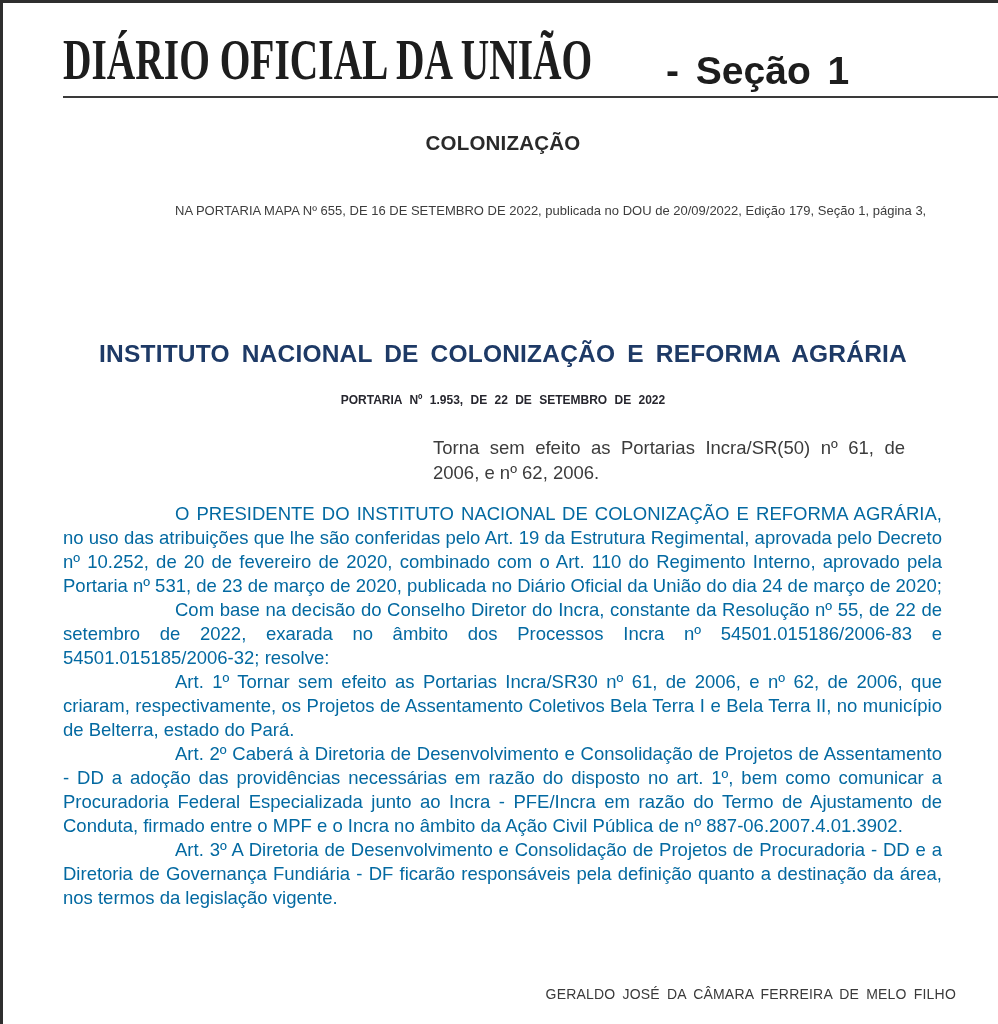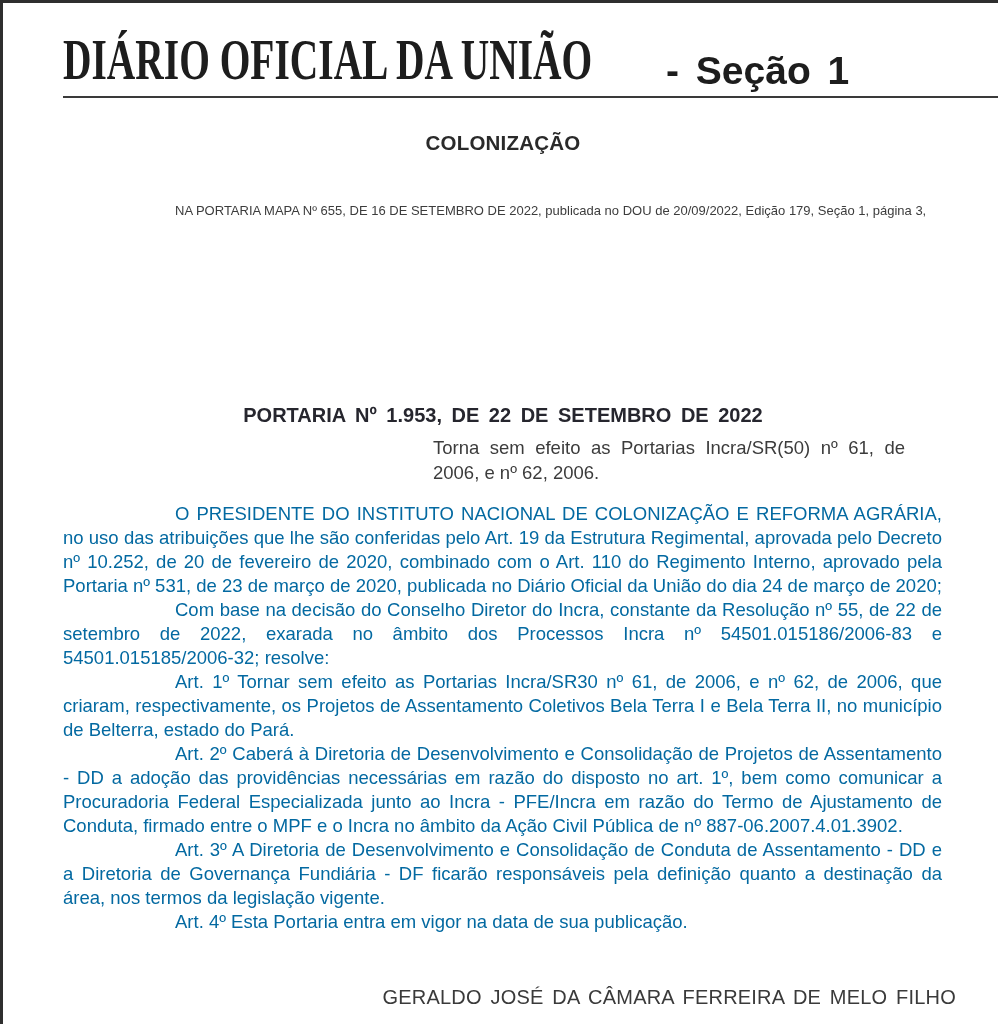--- a/index.html
+++ b/index.html
@@ -100,23 +100,23 @@
     color: #1e3a66;
     word-spacing: 5px;
     letter-spacing: 0.2px;
     white-space: nowrap;
   }
   .portaria-title {
     position: absolute;
     top: 389px;
     left: 63px;
     right: 55px;
-    margin: 15px;
+    margin: 4px;
     text-align: center;
-    font-size: 20px;
+    font-size: 12px;
     font-weight: bold;
     color: #26262e;
     word-spacing: 4px;
   }
   .ementa {
     position: absolute;
     top: 436px;
     left: 433px;
     width: 472px;
     font-size: 18.5px;
@@ -135,21 +135,21 @@
     text-align: justify;
     color: #0369a1;
   }
   .signature {
     position: absolute;
     top: 986px;
     left: 63px;
     right: 42px;
     margin: 0;
     text-align: right;
-    font-size: 20px;
+    font-size: 14px;
     color: #3a3a3a;
     word-spacing: 3px;
     letter-spacing: 0.2px;
     white-space: nowrap;
   }
 </style>
 </head>
 <body>
 
 <div class="page">
@@ -162,31 +162,31 @@
   <div class="masthead-section">- Seção 1</div>
 
   <div class="masthead-rule"></div>
 
   <h2 class="retif-heading">COLONIZAÇÃO</h2>
 
   <div class="retif-block">
     <p>NA PORTARIA MAPA Nº 655, DE 16 DE SETEMBRO DE 2022, publicada no DOU de 20/09/2022, Edição 179, Seção 1, página 3,</p>
   </div>
 
+  <h1 class="org-heading">INSTITUTO NACIONAL DE COLONIZAÇÃO E REFORMA AGRÁRIA</h1>
 
   <h3 class="portaria-title">PORTARIA Nº 1.953, DE 22 DE SETEMBRO DE 2022</h3>
 
   <div class="ementa">
     <p>Torna sem efeito as Portarias Incra/SR(50) nº 61, de 2006, e nº 62, 2006.</p>
   </div>
 
   <div class="body-block">
     <p>O PRESIDENTE DO INSTITUTO NACIONAL DE COLONIZAÇÃO E REFORMA AGRÁRIA, no uso das atribuições que lhe são conferidas pelo Art. 19 da Estrutura Regimental, aprovada pelo Decreto nº 10.252, de 20 de fevereiro de 2020, combinado com o Art. 110 do Regimento Interno, aprovado pela Portaria nº 531, de 23 de março de 2020, publicada no Diário Oficial da União do dia 24 de março de 2020;</p>
     <p>Com base na decisão do Conselho Diretor do Incra, constante da Resolução nº 55, de 22 de setembro de 2022, exarada no âmbito dos Processos Incra nº 54501.015186/2006-83 e 54501.015185/2006-32; resolve:</p>
     <p>Art. 1º Tornar sem efeito as Portarias Incra/SR30 nº 61, de 2006, e nº 62, de 2006, que criaram, respectivamente, os Projetos de Assentamento Coletivos Bela Terra I e Bela Terra II, no município de Belterra, estado do Pará.</p>
     <p>Art. 2º Caberá à Diretoria de Desenvolvimento e Consolidação de Projetos de Assentamento - DD a adoção das providências necessárias em razão do disposto no art. 1º, bem como comunicar a Procuradoria Federal Especializada junto ao Incra - PFE/Incra em razão do Termo de Ajustamento de Conduta, firmado entre o MPF e o Incra no âmbito da Ação Civil Pública de nº 887-06.2007.4.01.3902.</p>
-    <p>Art. 3º A Diretoria de Desenvolvimento e Consolidação de Conduta de Assentamento - DD e a Diretoria de Governança Fundiária - DF ficarão responsáveis pela definição quanto a destinação da área, nos termos da legislação vigente.</p>
-    <p>Art. 4º Esta Portaria entra em vigor na data de sua publicação.</p>
+    <p>Art. 3º A Diretoria de Desenvolvimento e Consolidação de Projetos de Procuradoria - DD e a Diretoria de Governança Fundiária - DF ficarão responsáveis pela definição quanto a destinação da área, nos termos da legislação vigente.</p>
   </div>
 
   <div class="signature">GERALDO JOSÉ DA CÂMARA FERREIRA DE MELO FILHO</div>
 
 </div>
 
 </body></html>

